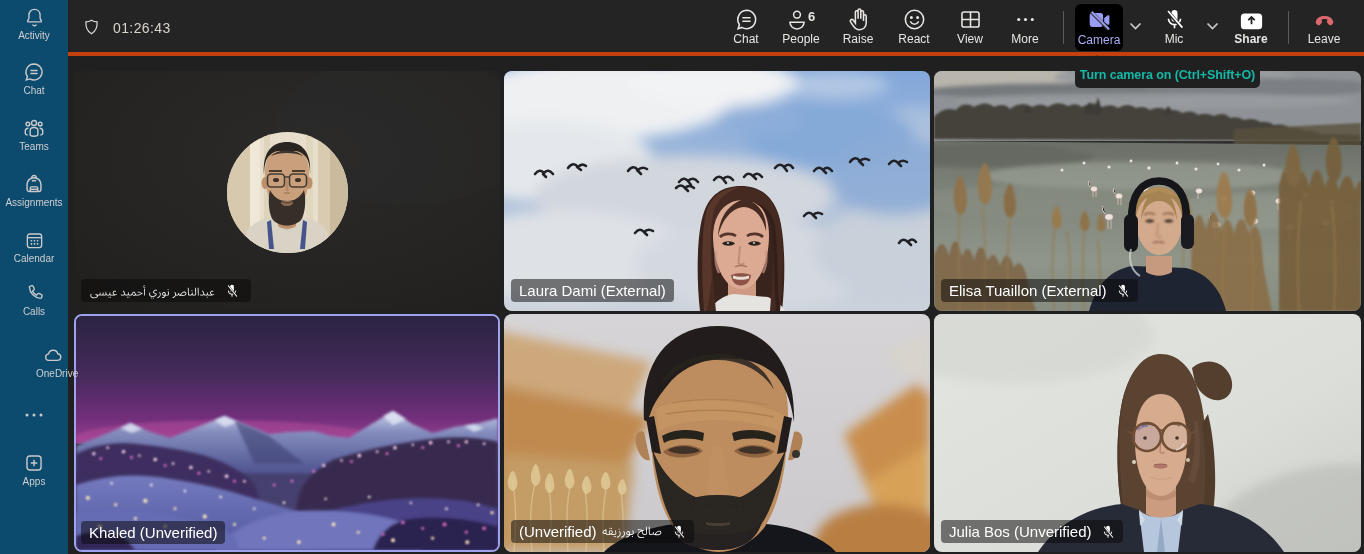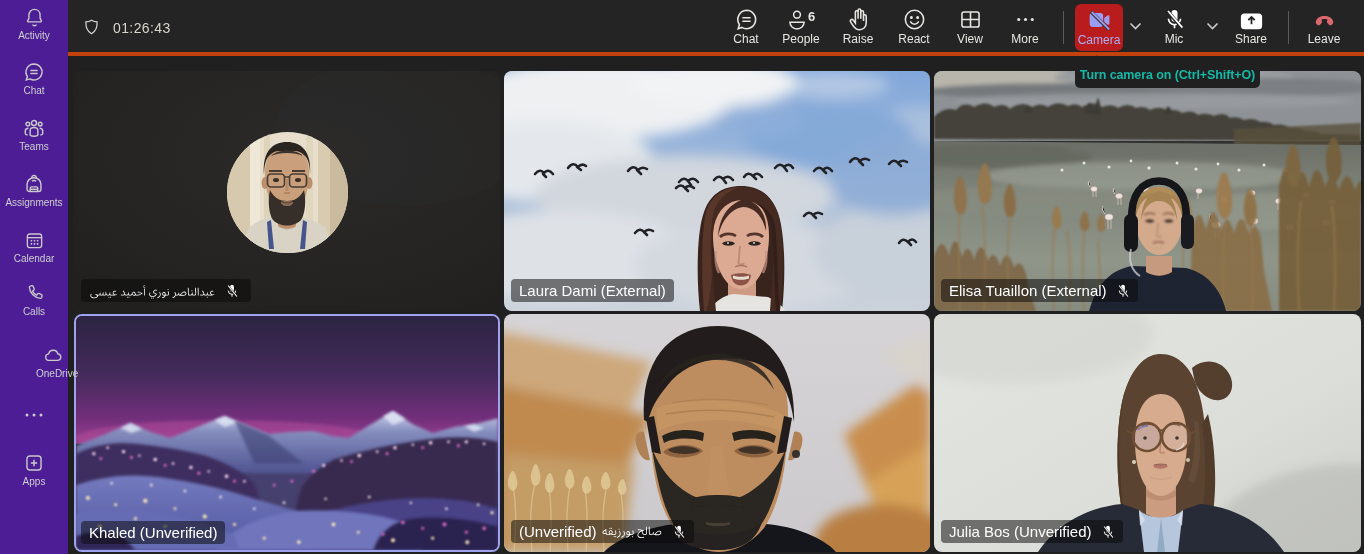--- a/index.html
+++ b/index.html
@@ -1,18 +1,18 @@
 <!DOCTYPE html>
 <html><head>
 <meta charset="utf-8">
 <style>
 * { margin:0; padding:0; box-sizing:border-box; }
 html,body { width:1364px; height:554px; overflow:hidden; background:#202020;
   font-family:"Liberation Sans", sans-serif; }
-#sidebar { position:absolute; left:0; top:0; width:68px; height:554px; background:#4c1d95; z-index:5; }
+#sidebar { position:absolute; left:0; top:0; width:68px; height:554px; background:#0c4a6e; z-index:5; }
 .sb-item { position:absolute; left:0; width:68px; text-align:center; color:#c9c9c9; }
 .sb-item svg { display:block; margin:0 auto; }
 .sb-label { font-size:10px; color:#cfcfcf; margin-top:2px; }
 #topbar { position:absolute; left:68px; top:0; width:1296px; height:56px; background:#242424;
   border-bottom:4px solid #c2410c; z-index:4; }
 #shield { position:absolute; left:16px; top:19px; }
 #timer { position:absolute; left:45px; top:20px; color:#d8d4cb; font-size:14px; letter-spacing:0.4px; }
 .tb-btn { position:absolute; top:4px; width:56px; height:48px; text-align:center; color:#e8e6e3; }
 .tb-btn svg { display:block; margin:3px auto 0; }
 .tb-lbl { font-size:12px; margin-top:0px; color:#e8e6e3; }
@@ -150,21 +150,21 @@
     <svg width="25" height="25" viewBox="0 0 24 24" fill="#e8e6e3">
         <circle cx="5.5" cy="12" r="1.5"></circle>
         <circle cx="12" cy="12" r="1.5"></circle>
         <circle cx="18.5" cy="12" r="1.5"></circle>
       </svg>
     <div class="tb-lbl">More</div>
   </div>
 
   <div class="tb-sep" style="left:995px;"></div>
 
-  <div class="tb-btn" style="left:1007px; width:48px; background:#b91c1c; border-radius:6px; height:47px;">
+  <div class="tb-btn" style="left:1007px; width:48px; background:#000000; border-radius:6px; height:47px;">
     <svg width="26" height="26" viewBox="0 0 24 24" fill="#9a9df4">
       <path d="M3.4 8.2a2.6 2.6 0 0 1 2.6-2.6h7.2a2.6 2.6 0 0 1 2.6 2.6v7.6a2.6 2.6 0 0 1-2.6 2.6H6a2.6 2.6 0 0 1-2.6-2.6Z"></path>
       <path d="M16.8 10.1l3.3-2.4c.6-.4 1.5 0 1.5.8v7c0 .8-.9 1.2-1.5.8l-3.3-2.4Z"></path>
       <line x1="4.6" y1="4.4" x2="20.8" y2="20.6" stroke="#3a3a3a" stroke-width="3.2"></line>
       <line x1="5.4" y1="4.6" x2="21.4" y2="20.6" stroke="#9a9df4" stroke-width="1.7"></line>
     </svg>
     <div class="tb-lbl" style="color:#a9adf6;">Camera</div>
   </div>
   <svg class="chev" style="left:1061px;" width="13" height="9" viewBox="0 0 13 9" fill="none" stroke="#cccccc" stroke-width="1.6">
       <path d="M1.5 1.5l5 5 5-5"></path>
@@ -177,21 +177,21 @@
       <path d="M12 17v3.4" stroke="#fff" stroke-width="1.6"></path>
       <line x1="5" y1="3.6" x2="19" y2="19.8" stroke="#242424" stroke-width="3.4"></line>
       <line x1="5.8" y1="3.8" x2="19.6" y2="19.8" stroke="#fff" stroke-width="1.7"></line>
     </svg>
     <div class="tb-lbl">Mic</div>
   </div>
   <svg class="chev" style="left:1138px;" width="13" height="9" viewBox="0 0 13 9" fill="none" stroke="#cccccc" stroke-width="1.6">
       <path d="M1.5 1.5l5 5 5-5"></path>
     </svg>
 
-  <div class="tb-btn" style="left:1155px;">
+  <div class="tb-btn" style="left:1155px;font-weight:bold;">
     <svg width="25" height="25" viewBox="0 0 24 24">
         <rect x="1.8" y="6.3" width="20.4" height="15" rx="3.4" fill="#fff"></rect>
         <path d="M12 16.6V10M8.9 12.7L12 9.6l3.1 3.1" fill="none" stroke="#242424" stroke-width="1.7"></path>
       </svg>
     <div class="tb-lbl">Share</div>
   </div>
   <div class="tb-sep" style="left:1220px;"></div>
   <div class="tb-btn" style="left:1228px;">
     <svg width="25" height="25" viewBox="0 0 24 24" fill="#db686d">
         <path d="M12 8.6c-3.9 0-7.3 1.7-8.3 5-.3 1-.1 2.1.7 2.8l.9.8c.7.6 1.8.5 2.4-.2l1.5-1.7c.5-.6.6-1.4.2-2.1l-.2-.4c-.2-.5 0-.8.5-1 .7-.2 1.5-.3 2.3-.3s1.6.1 2.3.3c.5.2.7.5.5 1l-.2.4c-.4.7-.3 1.5.2 2.1l1.5 1.7c.6.7 1.7.8 2.4.2l.9-.8c.8-.7 1-1.8.7-2.8-1-3.3-4.4-5-8.3-5Z"></path>

